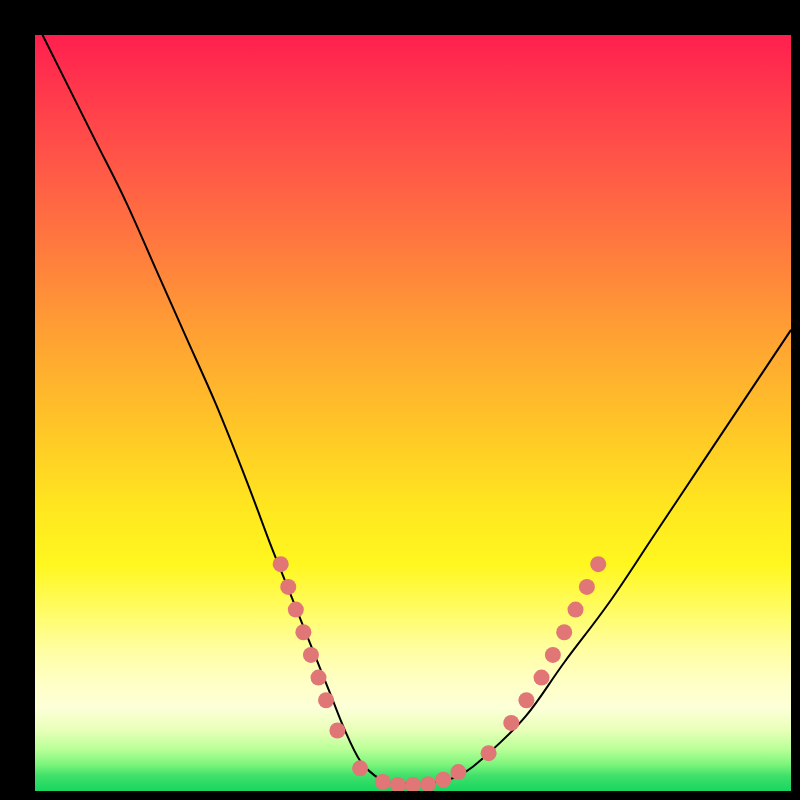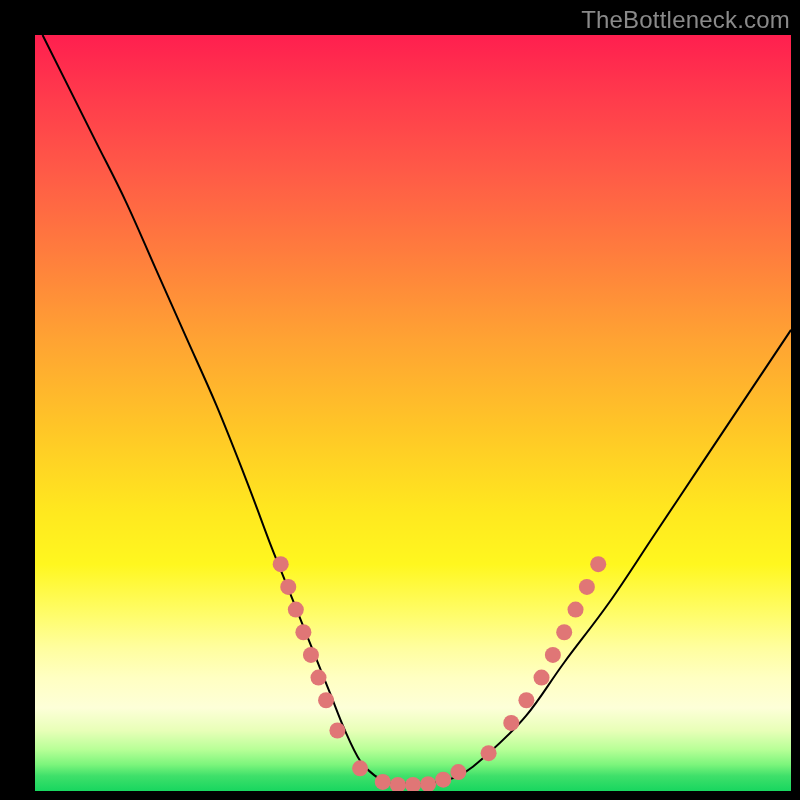--- a/index.html
+++ b/index.html
@@ -101,14 +101,13 @@
           <circle cx="491.40000000000003" cy="665.28" r="8" class="marker"></circle>
           <circle cx="506.52000000000004" cy="642.6" r="8" class="marker"></circle>
           <circle cx="517.86" cy="619.9200000000001" r="8" class="marker"></circle>
           <circle cx="529.1999999999999" cy="597.24" r="8" class="marker"></circle>
           <circle cx="540.54" cy="574.56" r="8" class="marker"></circle>
           <circle cx="551.88" cy="551.88" r="8" class="marker"></circle>
           <circle cx="563.22" cy="529.2" r="8" class="marker"></circle>
         </g>
     </svg>
   </div>
-  <div id="watermark">TheBottleneck.com</div>
 </div>
 
 </body></html>

